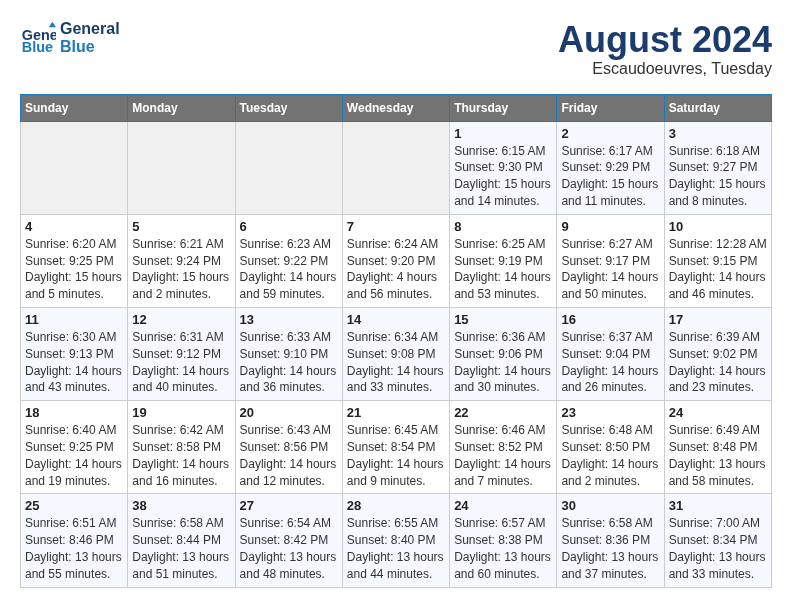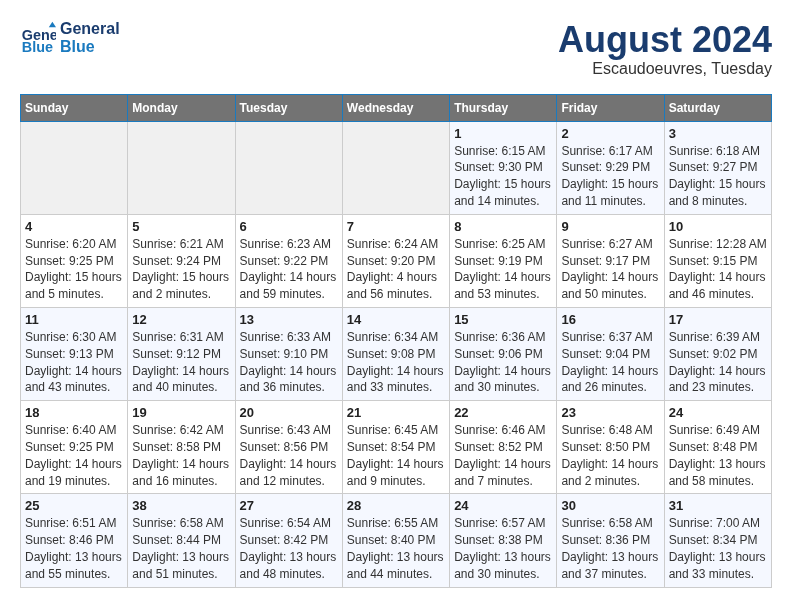--- a/index.html
+++ b/index.html
@@ -237,21 +237,21 @@
         <td>
           <span class="day-number">27</span>
           <div class="day-info"><span>Sunrise: 6:54 AM</span><br><span>Sunset: 8:42 PM</span><br><span>Daylight: 13 hours and 48 minutes.</span></div>
         </td>
         <td>
           <span class="day-number">28</span>
           <div class="day-info"><span>Sunrise: 6:55 AM</span><br><span>Sunset: 8:40 PM</span><br><span>Daylight: 13 hours and 44 minutes.</span></div>
         </td>
         <td>
           <span class="day-number">24</span>
-          <div class="day-info"><span>Sunrise: 6:57 AM</span><br><span>Sunset: 8:38 PM</span><br><span>Daylight: 13 hours and 30 minutes.</span></div>
+          <div class="day-info"><span>Sunrise: 6:57 AM</span><br><span>Sunset: 8:38 PM</span><br><span>Daylight: 13 hours and 60 minutes.</span></div>
         </td>
         <td>
           <span class="day-number">30</span>
           <div class="day-info"><span>Sunrise: 6:58 AM</span><br><span>Sunset: 8:36 PM</span><br><span>Daylight: 13 hours and 37 minutes.</span></div>
         </td>
         <td>
           <span class="day-number">31</span>
           <div class="day-info"><span>Sunrise: 7:00 AM</span><br><span>Sunset: 8:34 PM</span><br><span>Daylight: 13 hours and 33 minutes.</span></div>
         </td>
       </tr>

